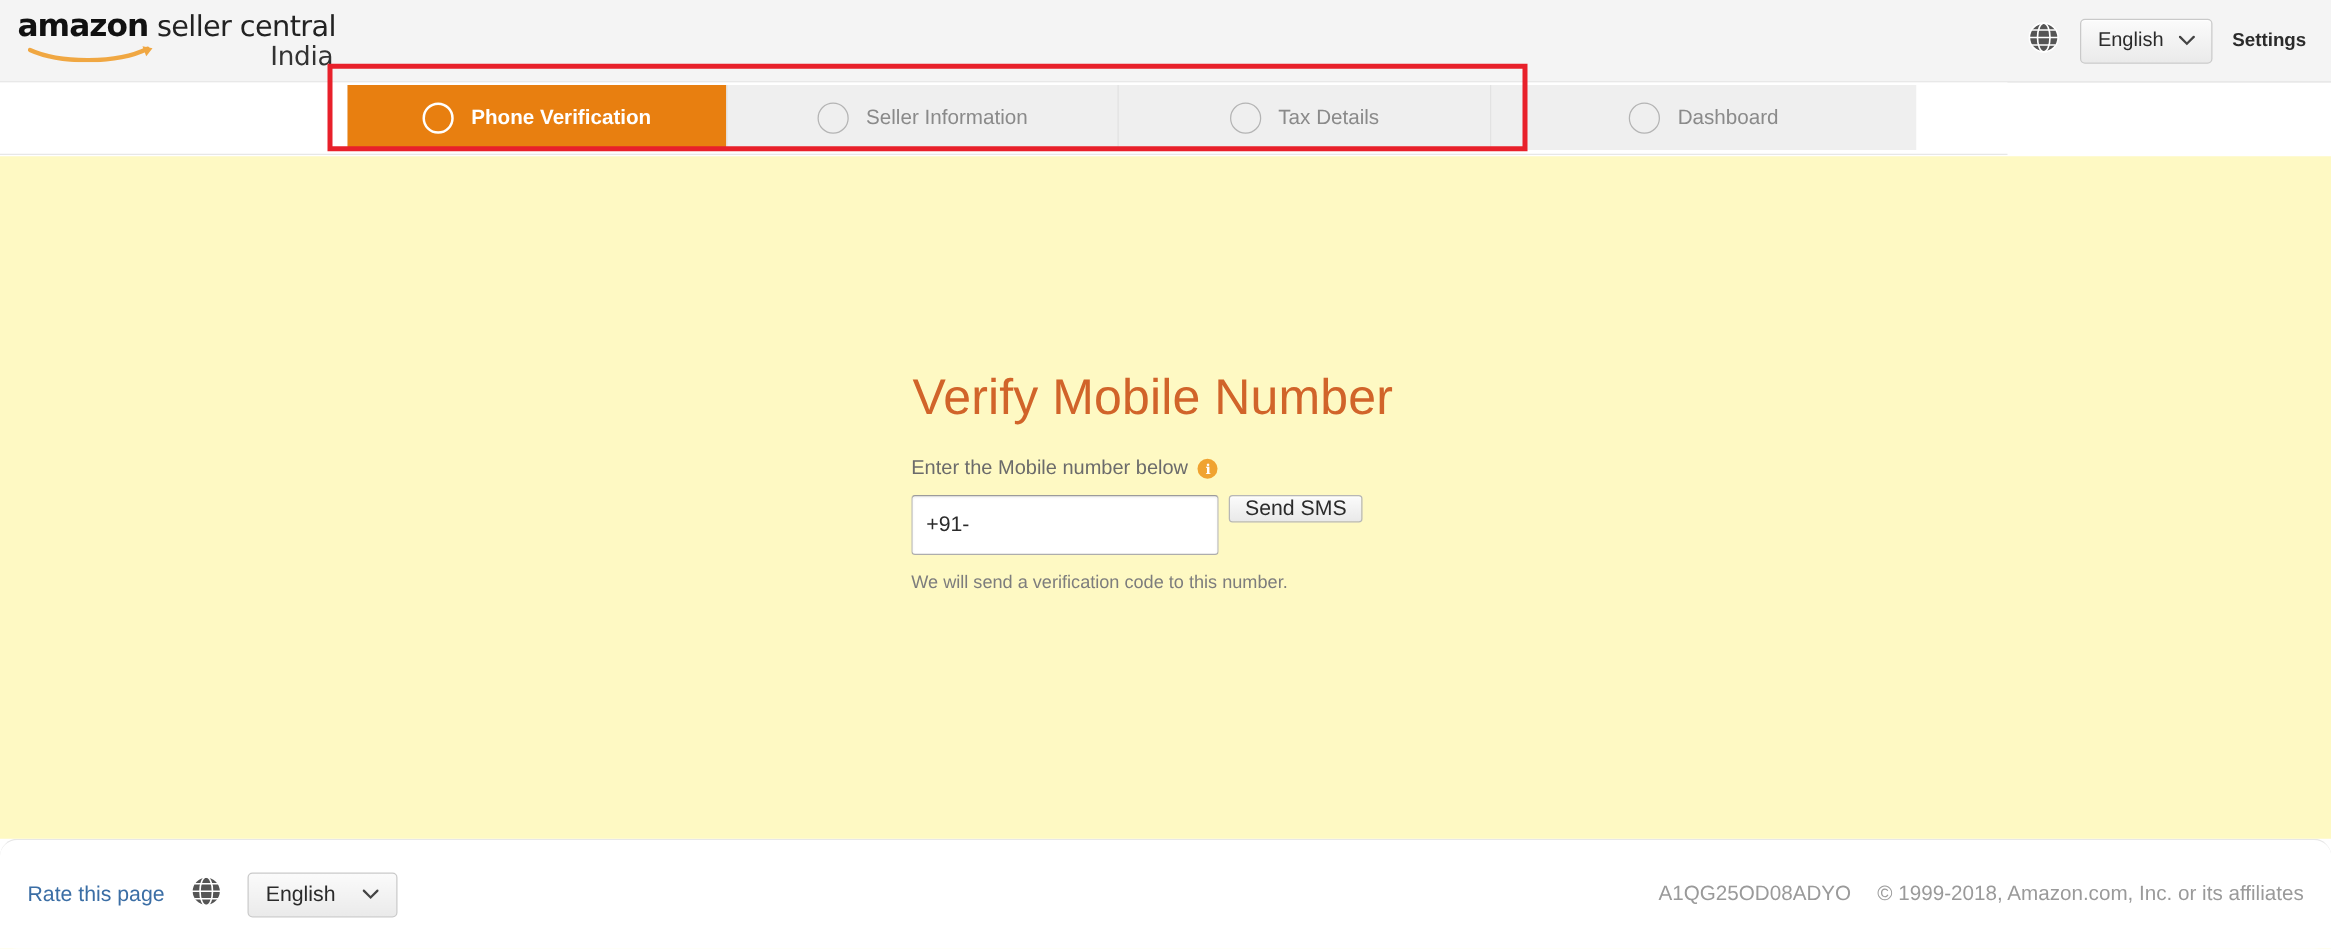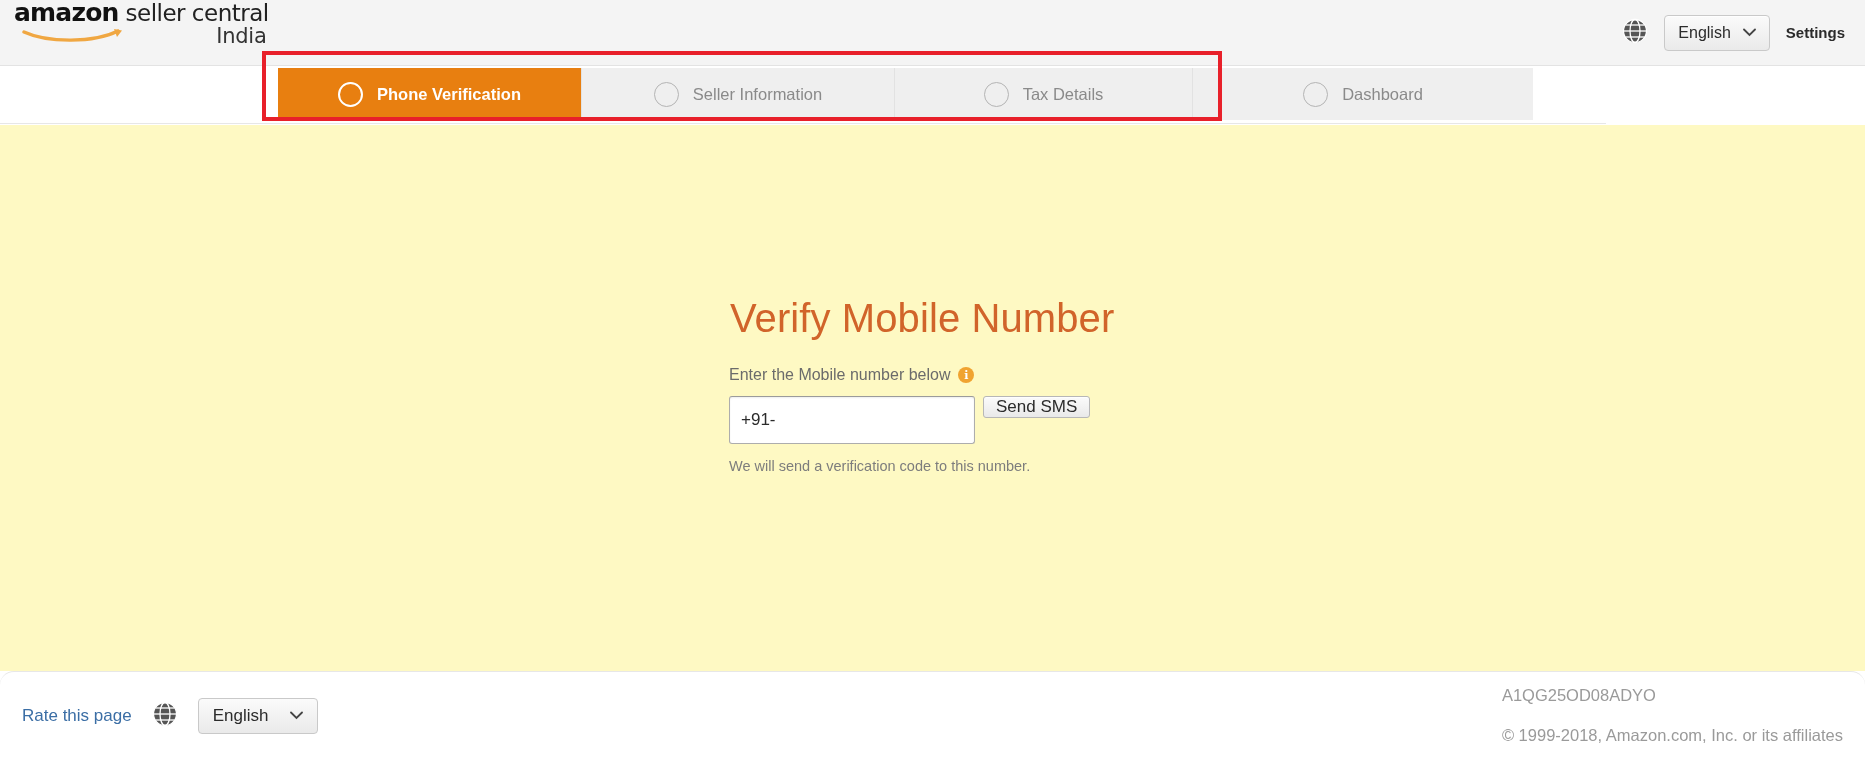--- a/index.html
+++ b/index.html
@@ -19,20 +19,21 @@
 
   
   .header {
     position: absolute;
     top: 0; left: 0;
     width: 1865px;
     height: 66px;
     background: #f4f4f4;
     border-bottom: 1px solid #e3e3e3;
     display: flex;
+    align-items: center;
     justify-content: space-between;
     padding: 0 20px 0 14px;
   }
 
   .brand {
     display: flex;
     flex-direction: column;
     align-items: flex-start;
     line-height: 1;
     position: relative;
@@ -291,21 +292,20 @@
     font-size: 17px;
     color: #2b2b2b;
     cursor: pointer;
   }
   .footer-right {
     display: flex;
     align-items: flex-start;
     gap: 21px;
     font-size: 16.5px;
     color: #9a9a9a;
-    flex-direction: column;
   }
 </style>
 </head>
 <body>
 
 <div class="header">
 
   <div class="brand">
     <div class="brand-row">
       <span class="brand-amazon">amazon</span>

